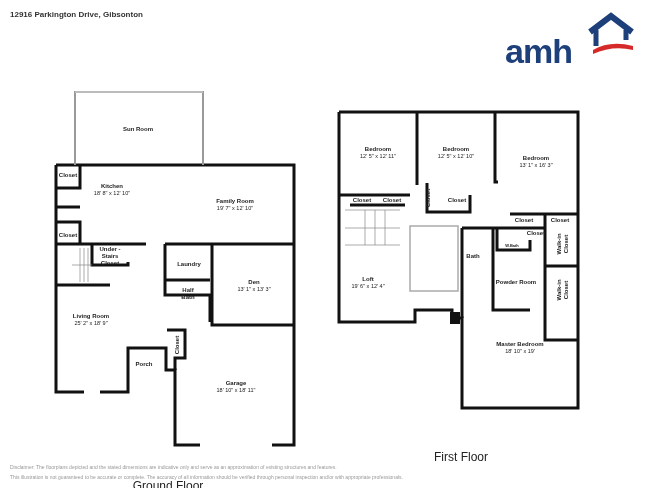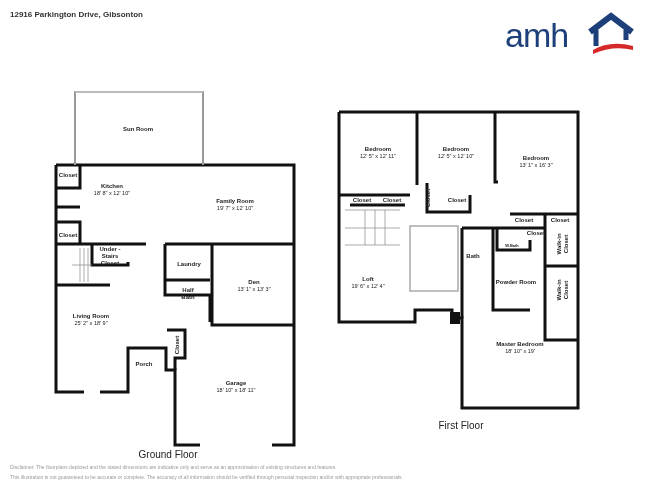--- a/index.html
+++ b/index.html
@@ -1,25 +1,25 @@
 <!DOCTYPE html>
 <html><head>
 <meta charset="utf-8">
 <style>
   html, body { margin: 0; padding: 0; background: #ffffff; }
   body { width: 650px; height: 488px; position: relative; overflow: hidden; font-family: "Liberation Sans", sans-serif; color: #222; }
   .addr { position: absolute; left: 10px; top: 10px; font-size: 8px; color: #333; font-weight: bold; }
   .logo { position: absolute; left: 505px; top: 10px; width: 135px; height: 44px; }
-  .logo-text { position: absolute; left: 0; top: 8px; font-size: 34px; font-weight: normal; color: #1d3f7a; letter-spacing: -1px; line-height: 34px; }
+  .logo-text { position: absolute; left: 0; top: 24px; font-size: 34px; font-weight: bold; color: #1d3f7a; letter-spacing: -1px; line-height: 34px; }
   svg.plan { position: absolute; left: 0; top: 0; }
   .lbl { position: absolute; font-size: 6px; text-align: center; line-height: 7px; white-space: nowrap; transform: translate(-50%, -50%); }
   .lbl b { display: block; font-weight: bold; font-size: 6px; }
   .lbl span { display: block; font-size: 5.5px; }
   .vert { transform: translate(-50%, -50%) rotate(-90deg); }
-  .floor-title { position: absolute; font-size: 10px; color: #222; transform: translate(-50%, -50%); white-space: nowrap; }
+  .floor-title { position: absolute; font-size: 12px; color: #222; transform: translate(-50%, -50%); white-space: nowrap; margin-top: 32px; }
   .disclaimer { position: absolute; left: 10px; top: 462px; font-size: 5px; color: #999; line-height: 10px; width: 640px; }
 </style>
 </head>
 <body>
 
 <div class="addr">12916 Parkington Drive, Gibsonton</div>
 
 <div class="logo">
   <div class="logo-text">amh</div>
   <svg width="135" height="44" style="position:absolute;left:0;top:0">

